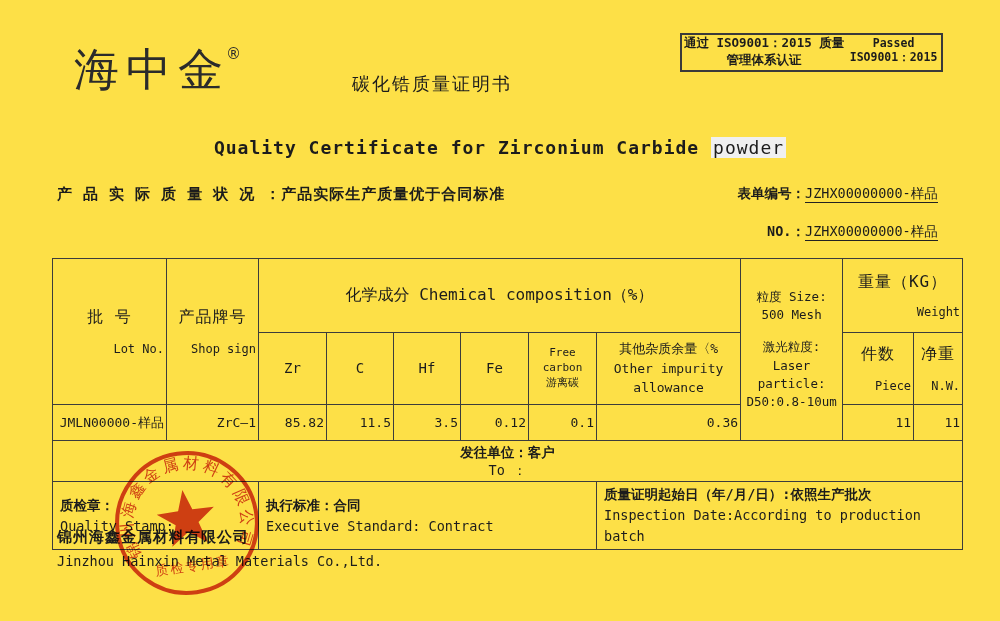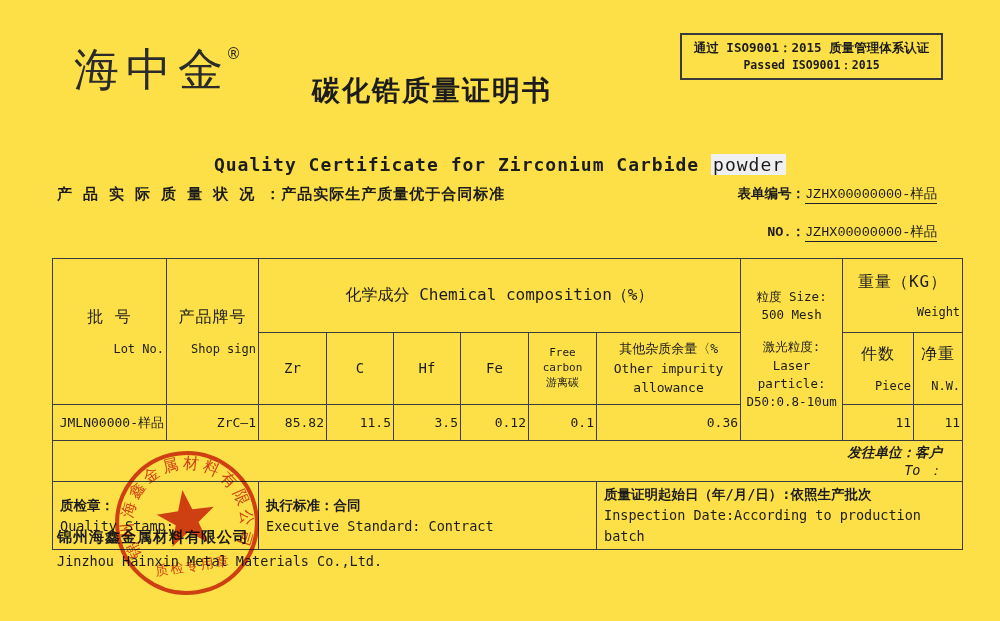--- a/index.html
+++ b/index.html
@@ -20,48 +20,48 @@
     font-size: 45px; letter-spacing: 7px; color: #2b2b2b;
     white-space: nowrap;
   }
   .logo .reg {
     font-size: 15px; letter-spacing: 0;
     position: relative; top: -26px; left: -4px;
     font-family: "DejaVu Sans", sans-serif;
   }
   .title-zh {
     position: absolute; left: 0; top: 72px; width: 864px;
-    text-align: center; font-size: 28px; font-weight: bold;
+    text-align: center; font-size: 18px; font-weight: normal;
     letter-spacing: 2px;
   }
   .iso-box {
-    position: absolute; left: 680px; top: 33px; width: 263px; height: 47px;
+    position: absolute; left: 680px; top: 33px; width: 263px; height: 39px;
     border: 2px solid #3a3a3a;
-    display: flex; flex-direction: column; justify-content: center;
+    display: flex; flex-direction: row; justify-content: center;
     text-align: center;
   }
   .iso-box .l1 { font-size: 12.5px; font-weight: 600; }
   .iso-box .l2 { font-size: 11.5px; font-weight: 600; margin-top: 1px; }
   .title-en {
     position: absolute; left: 0; top: 137px; width: 1000px;
     text-align: center; font-size: 18px; font-weight: bold;
-    letter-spacing: 1px; white-space: nowrap; margin-top: 17px;
+    letter-spacing: 1px; white-space: nowrap;
   }
   .title-en .hl { font-weight: normal; background: #f0f0f0; padding: 0 2px; }
   
   .status-zh {
     position: absolute; left: 57px; top: 185px;
     font-size: 15px; font-weight: 600; letter-spacing: 1px;
   }
   .status-en {
     position: absolute; left: 57px; top: 224px;
     font-size: 14px;
   }
   .form-no { position: absolute; left: 727px; top: 185px; font-size: 13.5px; }
-  .form-no .row { margin-bottom: 20px; white-space: nowrap; font-family: Liberation Mono, monospace; }
+  .form-no .row { margin-bottom: 20px; white-space: nowrap; }
   .form-no .fl { display: inline-block; width: 78px; text-align: right; font-weight: 600; }
   .form-no .fv { border-bottom: 1px solid #222; padding-bottom: 1px; }
   
   table.cert {
     position: absolute; left: 52px; top: 258px;
     width: 910px; border-collapse: collapse; table-layout: fixed;
     font-size: 13px; color: #1c1c1c;
   }
   table.cert td {
     border: 1px solid #3c3c3c; text-align: center; vertical-align: middle;
@@ -76,22 +76,22 @@
   td.imp-cell { font-size: 13px; line-height: 1.5; }
   td.size-cell {
     text-align: left; vertical-align: middle; padding: 4px 5px;
     font-size: 12.5px; line-height: 1.45; margin-top: 35px;
   }
   td.size-cell .gap { height: 14px; }
   td.weight-head { font-size: 15.5px; }
   td.weight-head .en-mid { margin-top: 12px; }
   tr.data-row td { height: 36px; font-size: 13px; text-align: right; }
   tr.ship-row td {
-    height: 38px; text-align: right; vertical-align: middle; padding: 2px 20px;
-    font-size: 13.5px; line-height: 1.35; font-style: italic;
+    height: 38px; text-align: center; vertical-align: middle; padding: 2px 7px;
+    font-size: 13.5px; line-height: 1.35;
   }
   tr.ship-row .zh { font-weight: 600; }
   tr.bottom-row td {
     height: 44px; text-align: left; vertical-align: middle; padding: 2px 7px;
     font-size: 13.5px; line-height: 1.55;
   }
   tr.bottom-row .zh { font-weight: 600; }
   
   .company-zh {
     position: absolute; left: 57px; top: 528px;

